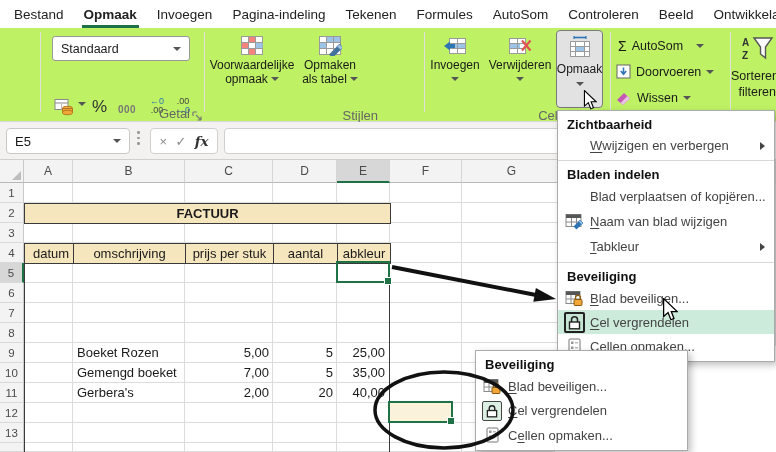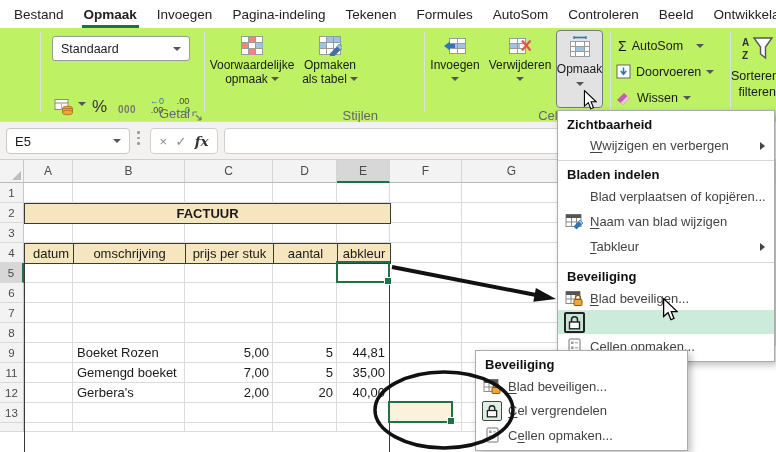--- a/index.html
+++ b/index.html
@@ -401,20 +401,32 @@
         <div class="gc" style="width: 112px;"></div>
         <div class="gc" style="width: 88px;"></div>
         <div class="gc" style="width: 64px;"></div>
         <div class="gc" style="width: 53px;"></div>
         <div class="gc" style="width: 72px;"></div>
         <div class="gc" style="width: 100px;"></div>
         <div class="gc" style="width: 105px;"></div>
         <div class="gc" style="width: 109px;"></div>
       </div>
       <div class="grow">
+        <div class="rh">10</div>
+        <div class="gc" style="width: 49px;"></div>
+        <div class="gc" style="width: 112px;"></div>
+        <div class="gc" style="width: 88px;"></div>
+        <div class="gc" style="width: 64px;"></div>
+        <div class="gc" style="width: 53px;"></div>
+        <div class="gc" style="width: 72px;"></div>
+        <div class="gc" style="width: 100px;"></div>
+        <div class="gc" style="width: 105px;"></div>
+        <div class="gc" style="width: 109px;"></div>
+      </div>
+      <div class="grow">
         <div class="rh">11</div>
         <div class="gc" style="width: 49px;"></div>
         <div class="gc" style="width: 112px;"></div>
         <div class="gc" style="width: 88px;"></div>
         <div class="gc" style="width: 64px;"></div>
         <div class="gc" style="width: 53px;"></div>
         <div class="gc" style="width: 72px;"></div>
         <div class="gc" style="width: 100px;"></div>
         <div class="gc" style="width: 105px;"></div>
         <div class="gc" style="width: 109px;"></div>
@@ -462,21 +474,21 @@
   <div class="h4" style="left:185px;width:89px">prijs per stuk</div>
   <div class="h4" style="left:73px;width:113px">omschrijving</div>
   <div class="h4" style="left:273px;width:65px">aantal</div>
   <div class="h4" style="left:337px;width:54px">abkleur</div>
   <div class="tline" style="left:24px;top:83px;height:209px"></div>
   <div class="tline" style="left:389px;top:83px;height:209px"></div>
 
   <div class="dtxt" style="left:77px;top:183px;width:106px">Boeket Rozen</div>
   <div class="dtxt num" style="left:186px;top:183px;width:83px">5,00</div>
   <div class="dtxt num" style="left:274px;top:183px;width:59px">5</div>
-  <div class="dtxt num" style="left:338px;top:183px;width:47px">44,81</div>
+  <div class="dtxt num" style="left:338px;top:183px;width:47px">25,00</div>
 
   <div class="dtxt" style="left:77px;top:203px;width:106px">Gemengd boeket</div>
   <div class="dtxt num" style="left:186px;top:203px;width:83px">7,00</div>
   <div class="dtxt num" style="left:274px;top:203px;width:59px">5</div>
   <div class="dtxt num" style="left:338px;top:203px;width:47px">35,00</div>
 
   <div class="dtxt" style="left:77px;top:223px;width:106px">Gerbera's</div>
   <div class="dtxt num" style="left:186px;top:223px;width:83px">2,00</div>
   <div class="dtxt num" style="left:274px;top:223px;width:59px">20</div>
   <div class="dtxt num" style="left:338px;top:223px;width:47px">40,00</div>
@@ -546,20 +558,21 @@
   </div>
   <div class="menu-item hl" style="height:24px">
     <span class="mi-icon">
       <span class="lockbox">
         <svg width="13" height="15" viewBox="0 0 13 15">
           <path d="M3.5,7 V4.8 a3,3 0 0 1 6,0 V7" fill="none" stroke="#222" stroke-width="1.5"></path>
           <rect x="1.5" y="7" width="10" height="6.8" fill="#fff" stroke="#222" stroke-width="1.4"></rect>
         </svg>
       </span>
     </span>
+    <span class="mi-label"><span></span><u>C</u><span>el vergrendelen</span></span>
   </div>
   <div class="menu-item" style="height:24px">
     <span class="mi-icon">
       <svg width="13" height="16" viewBox="0 0 13 16">
         <rect x="1" y="1" width="11" height="14" rx="1" fill="#fff" stroke="#777"></rect>
         <rect x="3" y="3.5" width="2.5" height="2.5" fill="#999"></rect>
           <line x1="7" y1="4.8" x2="10" y2="4.8" stroke="#999"></line>
         <rect x="3" y="8.5" width="2.5" height="2.5" fill="#999"></rect>
           <line x1="7" y1="9.8" x2="10" y2="9.8" stroke="#999"></line>
       </svg>

